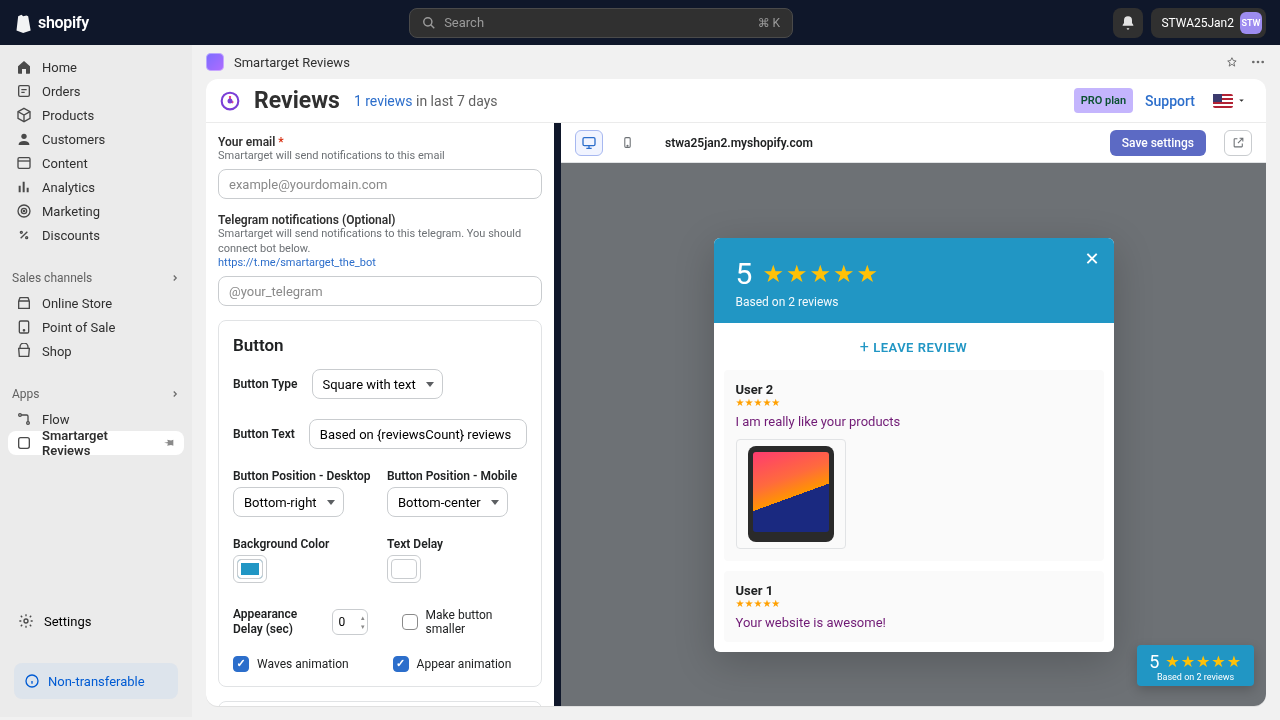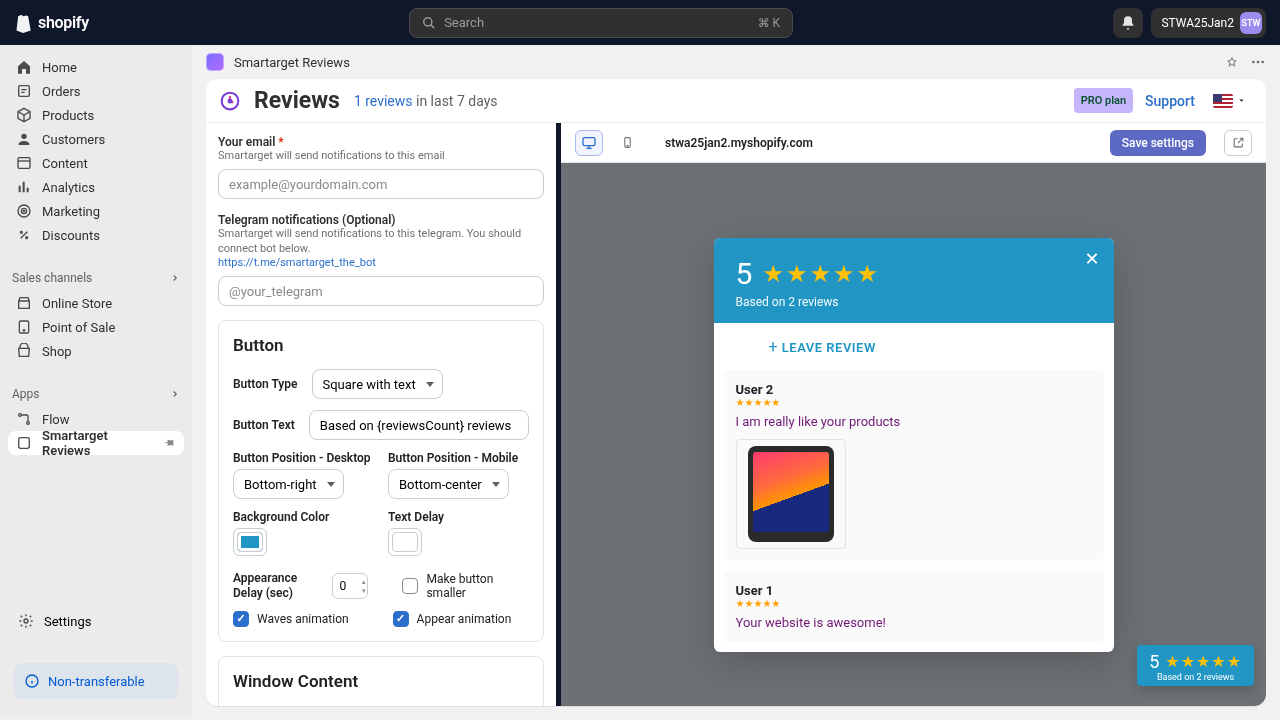--- a/index.html
+++ b/index.html
@@ -39,31 +39,31 @@
 .app-header h1 { font-size: 23px; font-weight: 700; color: #303030; }
 .app-header .stats { font-size: 14px; color: #616161; }
 .app-header .stats a { color: #2c6ecb; text-decoration: none; }
 .app-header .right { margin-left:auto; display:flex; align-items:center; gap:12px; }
 .badge-pro { background:#c4b5fd; color:#0c5132; font-size:11px; font-weight:600; padding:6px 7px; border-radius:4px; }
 .support-link { color:#2c6ecb; font-size:14px; font-weight:500; text-decoration:none;}
 .locale { display:flex; align-items:center; gap:4px; padding:4px 6px; border-radius:6px; font-size: 14px;}
 .flag-us { width:20px; height:14px; background: linear-gradient(#b22234 14%, #fff 14% 28%, #b22234 28% 42%, #fff 42% 57%, #b22234 57% 71%, #fff 71% 85%, #b22234 85%); position:relative; border-radius:2px;}
 .flag-us::before { content:''; position:absolute; width:9px; height:8px; background:#3c3b6e; top:0; left:0;}
 .panes { flex: 1; display: flex; overflow: hidden; }
-.config-pane { width: 355px; overflow-y: auto; padding: 12px; border-right:5px solid #0f172a; }
+.config-pane { width: 355px; overflow-y: auto; padding: 12px; border-right:7px solid #0f172a; }
 .field { margin-bottom: 14px; }
 .field-label { font-size: 12px; font-weight: 600; color: #303030; display:block;}
 .field-label .req { color: #d72c0d; }
 .field-help { font-size: 11px; color: #6d7175; line-height: 1.3; }
 .field-help a { color:#2c6ecb; text-decoration:none;}
 .text-input { width: 100%; height: 30px; border: 1px solid #c9cccf; border-radius: 8px; padding: 0 10px; font-size: 13px; margin-top:6px; }
 .text-input::placeholder { color:#8a8a8a; }
 .card { border: 1px solid #e1e3e5; border-radius: 8px; padding: 14px; margin-bottom: 14px; }
 .card h3 { font-size: 17px; font-weight: 600; margin-bottom: 14px; color:#202223;}
-.row { display: flex; align-items: center; gap: 14px; margin-bottom: 11px; }
+.row { display: flex; align-items: center; gap: 14px; margin-bottom: 20px; }
 .row:last-child { margin-bottom:0; }
 .col { flex:1; }
 .mini-label { font-size: 12px; font-weight:600; color:#202223; display:block; margin-bottom:4px;}
 .select { height: 30px; border:1px solid #c9cccf; border-radius:8px; padding: 0 26px 0 10px; font-size:13px; background:#fff; appearance:none; position:relative; display:inline-flex; align-items:center; min-width:118px;}
 .select-wrap { position:relative; display:inline-block;}
 .select-wrap::after { content:''; position:absolute; right:9px; top:13px; width:0; height:0; border-left:4px solid transparent; border-right:4px solid transparent; border-top:5px solid #5c5f62;}
 .swatch { width:26px; height:20px; border:1px solid #c9cccf; border-radius:4px; box-shadow: 0 0 0 3px #fff inset;}
 .swatch-wrap { border:1px solid #c9cccf; border-radius:6px; padding:3px; display:inline-block;}
 .num-input { width:36px; height:26px; border:1px solid #c9cccf; border-radius:6px; padding:0 14px 0 6px; font-size:12px;}
 .num-wrap { position:relative; display:inline-block;}
@@ -81,21 +81,21 @@
 .save-btn { margin-left:auto; background:#5c6ac4; color:#fff; border:none; border-radius:6px; padding:6px 12px; font-size:12px; font-weight:500; cursor: pointer;}
 .open-btn { width:28px; height:26px; border:1px solid #c9cccf; border-radius:6px; display:flex; align-items:center; justify-content:center; color:#6d7175; margin-left:8px;}
 
 .widget { position:absolute; top: 115px; left: 50%; transform: translateX(-50%); width: 400px; background:#fff; border-radius:6px; box-shadow:0 10px 40px rgba(0,0,0,0.2); overflow:hidden;}
 .widget-head { background:#2196c4; color:#fff; padding:18px 22px 14px;}
 .widget-close { position:absolute; top:10px; right:14px; color:#fff; font-size:18px; cursor:pointer;}
 .rating-big { display:flex; align-items:center; gap:10px;}
 .rating-big .num { font-size:30px; font-weight:400;}
 .stars-big { color:#ffc107; font-size:24px; letter-spacing:2px;}
 .based { font-size:12px; opacity:0.95; margin-top:4px;}
-.leave-row { padding:14px; font-size:13px; font-weight:600; color:#2196c4; letter-spacing:0.5px; cursor:pointer;margin-left:41px;}
+.leave-row { text-align:center; padding:14px; font-size:13px; font-weight:600; color:#2196c4; letter-spacing:0.5px; cursor:pointer;}
 .review-item { margin:0 10px 10px; padding:12px; border-radius:4px; background:#fafafa;}
 .review-item .uname { font-size:13px; font-weight:700; color:#202223;}
 .stars-sm { color:#ffa000; font-size:10px; letter-spacing:0px;}
 .review-text { font-size:13px; color:#701a75; margin-top:6px;}
 .review-img-wrap { margin-top:10px; width:110px; height:110px; border:1px solid #e1e3e5; border-radius:4px; padding:6px; display:flex; align-items:center; justify-content:center;}
 .tablet { width:86px; height:96px; border-radius:8px; background:#2a2a2a; padding:6px 5px 10px; position:relative;}
 .tablet-screen { width:100%; height:100%; border-radius:3px; background: linear-gradient(160deg, #ff3b70 0%, #ff6a3d 35%, #ff9500 55%, #1a2980 55%, #1a2980 100%);}
 
 .float-widget { position:absolute; bottom:20px; right:12px; background:#2196c4; color:#fff; border-radius:4px; padding:6px 12px 4px; box-shadow:0 4px 12px rgba(0,0,0,0.2); z-index:3;}
 .float-widget .fr { display:flex; align-items:center; gap:6px;}

